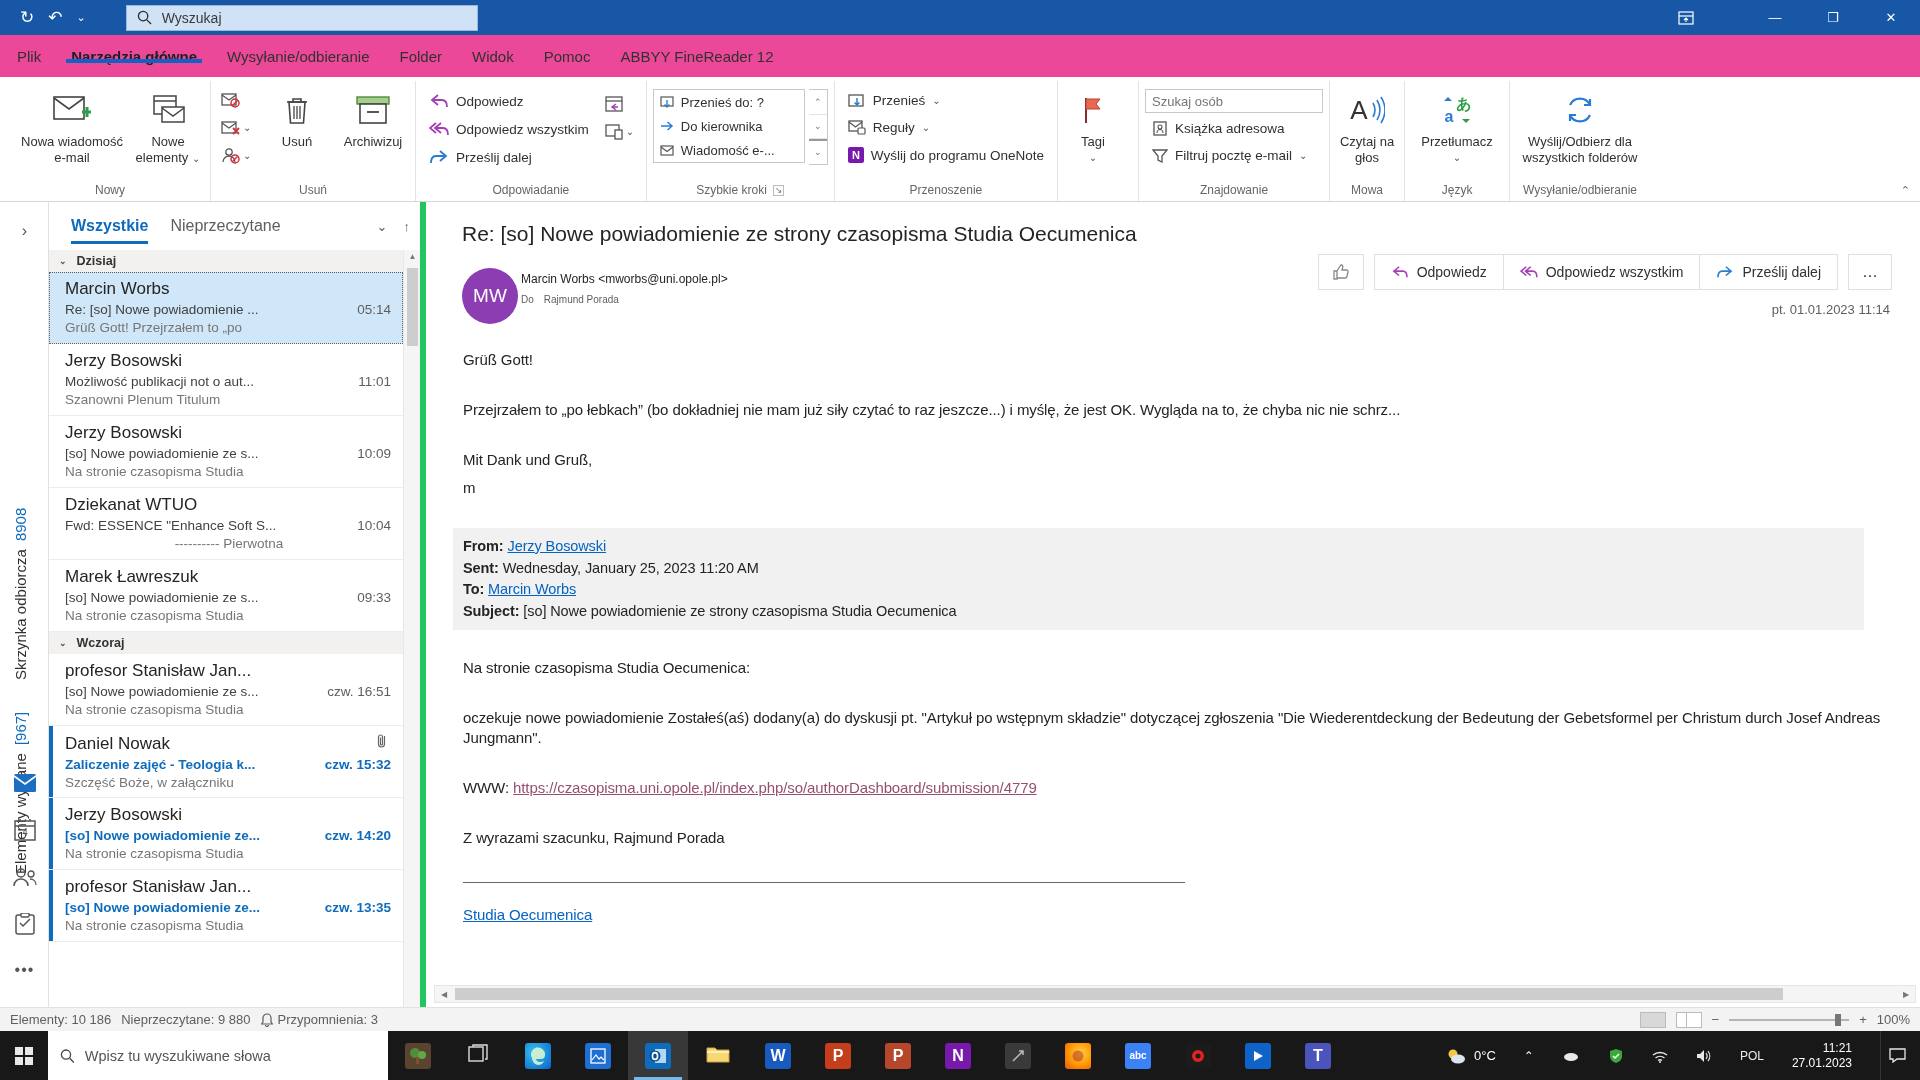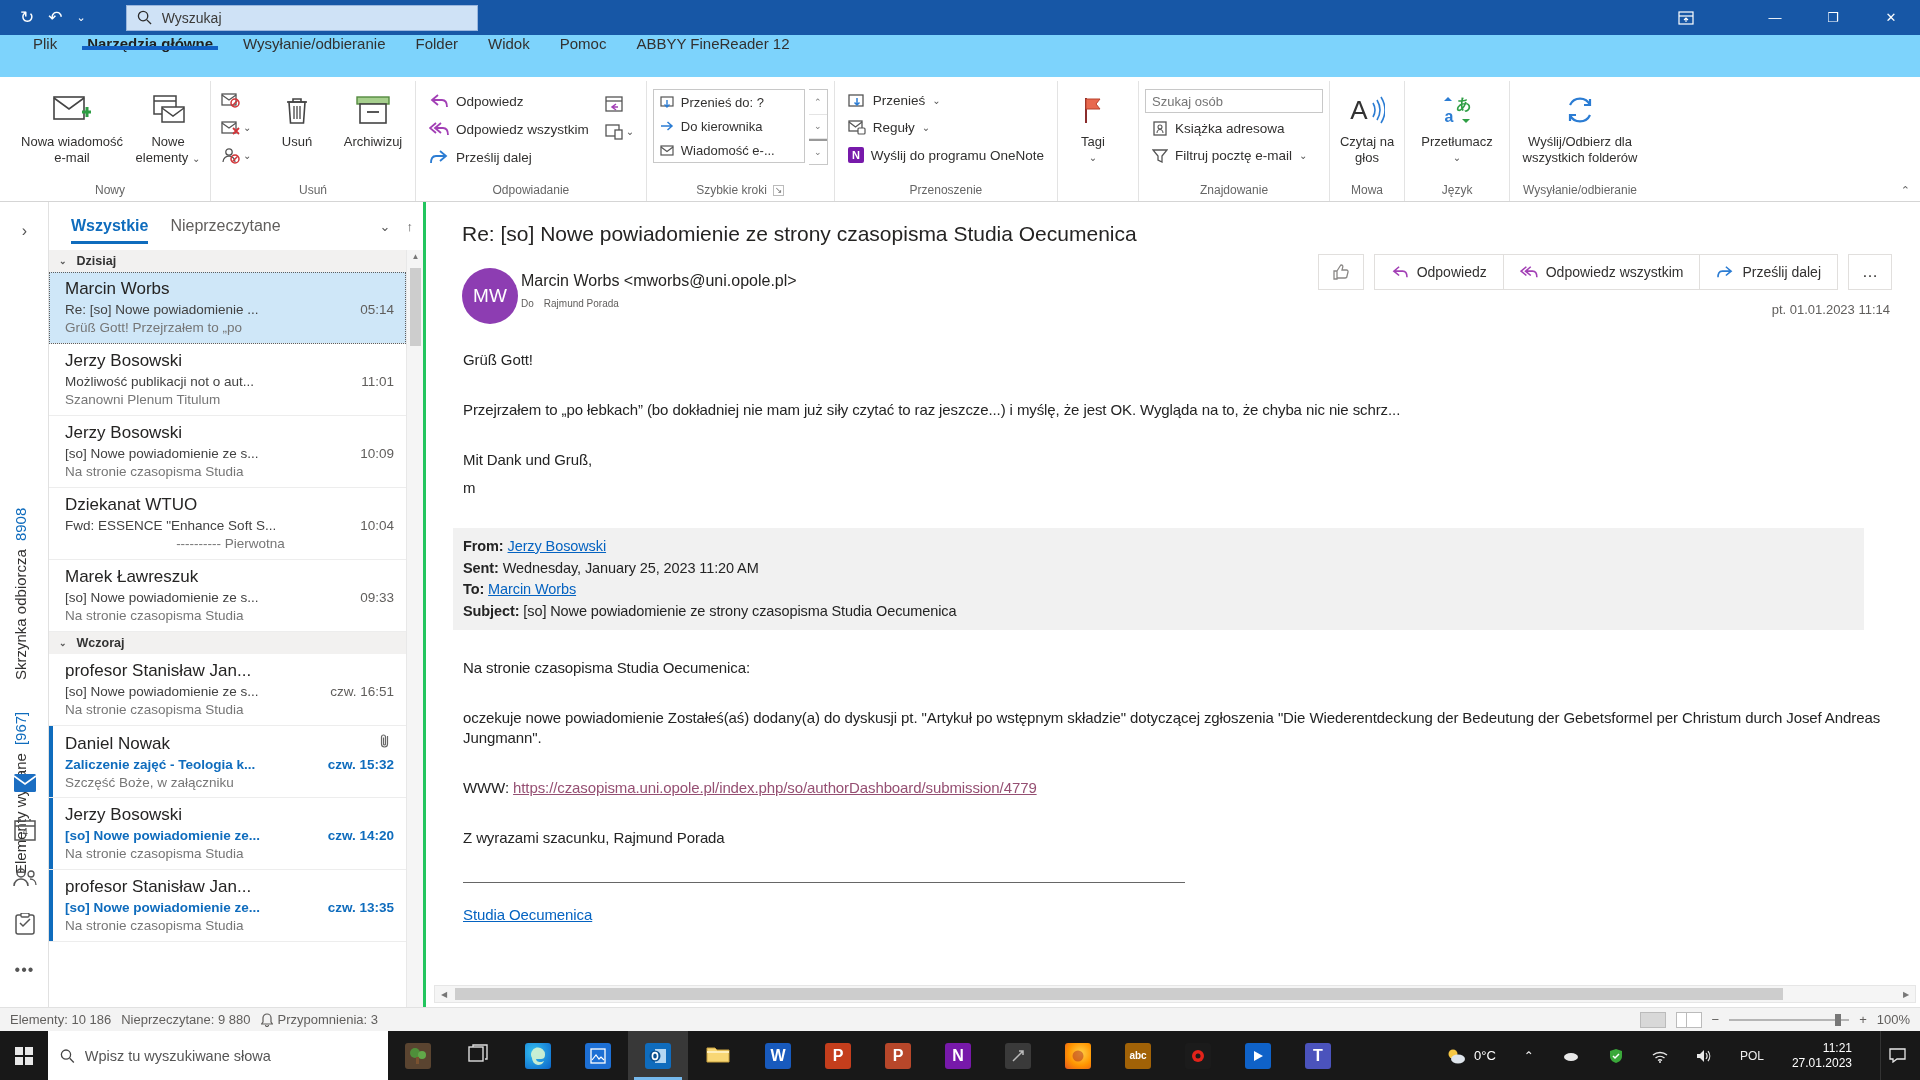--- a/index.html
+++ b/index.html
@@ -16,21 +16,21 @@
     display:flex; align-items:center; gap:10px; padding:0 10px; margin-left:24px; }
   .tb-search svg { flex:0 0 auto; }
   .tb-search input { border:none; background:transparent; outline:none; font-size:14px; color:#2b2b2b;
     font-family:"Liberation Sans",sans-serif; width:100%; }
   .tb-search input::placeholder { color:#3b3a39; opacity:1; }
   .tb-right { margin-left:auto; display:flex; align-items:center; height:100%; }
   .tb-btn { width:58px; height:100%; display:flex; align-items:center; justify-content:center; font-size:13px; }
   .ribbon-opts { width:40px; height:100%; display:flex; align-items:center; justify-content:center; margin-right:40px; }
 
   
-  .menubar { height:42px; background:#7dd3fc; display:flex; align-items:flex-start; padding-left:18px; flex:0 0 auto; }
+  .menubar { height:42px; background:#ec4899; display:flex; align-items:center; padding-left:2px; flex:0 0 auto; }
   .mtab { padding:0 15px; display:flex; align-items:center; font-size:15px; color:#323130; position:relative; cursor:default; }
   .mtab.active { font-weight:bold; color:#1f1f1f; }
   .mtab.active::after { content:""; position:absolute; left:10px; right:10px; bottom:2px; height:4px; background:#1261c4; }
 
   
   .ribbon { height:125px; background:#fff; border-bottom:1px solid #d5d5d5; display:flex; flex-direction:column; flex:0 0 auto; position:relative; }
   .rib-row { flex:1; display:flex; align-items:stretch; padding:4px 6px 0 10px; }
   .rib-group { display:flex; flex-direction:column; border-right:1px solid #e3e3e3; padding:0 6px; }
   .rib-content { flex:1; display:flex; align-items:flex-start; gap:4px; }
   .rib-label { height:22px; display:flex; align-items:center; justify-content:center; font-size:12px; color:#666; gap:6px; }
@@ -59,21 +59,21 @@
   
   .rail { width:49px; border-right:1px solid #e1e1e1; position:relative; flex:0 0 auto; }
   .rail-expand { position:absolute; top:20px; left:0; width:49px; text-align:center; font-size:16px; color:#555; }
   .vlabel { position:absolute; left:12px; transform:rotate(-90deg); transform-origin:0 0; white-space:nowrap;
     font-size:15px; color:#323130; }
   .vlabel .cnt { color:#0f6cbd; margin-left:8px; }
   .rail-icons { position:absolute; bottom:28px; left:0; width:49px; display:flex; flex-direction:column; align-items:center; gap:26px; }
   .rail-dots { font-size:16px; color:#555; letter-spacing:1px; }
 
   
-  .listpane { width:377px; border-right:3px solid #22c55e; display:flex; flex-direction:column; flex:0 0 auto; min-height:0; }
+  .listpane { width:377px; border-right:6px solid #22c55e; display:flex; flex-direction:column; flex:0 0 auto; min-height:0; }
   .list-hd { height:48px; display:flex; align-items:center; padding:0 10px 0 22px; gap:22px; flex:0 0 auto; }
   .lh-tab { font-size:16px; color:#605e5c; position:relative; }
   .lh-tab.active { color:#0f6cbd; font-weight:bold; }
   .lh-tab.active::after { content:""; position:absolute; left:0; right:0; bottom:-9px; height:3px; background:#0f6cbd; }
   .lh-icons { margin-left:auto; display:flex; gap:16px; color:#555; font-size:13px; align-items:center; }
   .list-body { flex:1; display:flex; min-height:0; }
   .list-items { flex:1; overflow:hidden; }
   .grp-hd { height:22px; background:#f2f1f0; display:flex; align-items:center; gap:10px; padding:0 10px; font-size:12.5px; font-weight:bold; color:#333; }
   .grp-hd .chev { font-size:9px; }
   .mail-item { height:72px; padding:7px 10px 0 16px; border-bottom:1px solid #ededed; position:relative; background:#fff; }
@@ -90,21 +90,21 @@
   .list-sb { width:17px; background:#f5f5f5; border-left:1px solid #e8e8e8; position:relative; flex:0 0 auto; }
   .list-sb .up { position:absolute; top:2px; left:0; width:17px; text-align:center; font-size:8px; color:#777; }
   .list-sb .thumb { position:absolute; top:18px; left:3px; width:11px; height:78px; background:#cdcdcd; }
 
   
   .reading { flex:1; display:flex; flex-direction:column; min-width:0; position:relative; background:#fff; }
   .rp-head { position:relative; padding:20px 28px 0 36px; flex:0 0 auto; }
   .rp-subject { font-size:21px; color:#252423; }
   .rp-meta { display:flex; margin-top:22px; gap:3px; align-items:flex-start; }
   .avatar { width:56px; height:56px; border-radius:50%; background:#8d3db2; color:#fff; display:flex; align-items:center; justify-content:center; font-size:19px; flex:0 0 auto; }
-  .rp-sender { font-size:16px; color:#252423; padding-top:4px; }
+  .rp-sender { font-size:12px; color:#252423; padding-top:4px; }
   .rp-to { font-size:10px; color:#605e5c; margin-top:8px; display:flex; gap:10px; }
   .rp-actions { position:absolute; right:28px; top:52px; display:flex; align-items:stretch; height:36px; }
   .like-btn { width:46px; border:1px solid #e1dfdd; display:flex; align-items:center; justify-content:center; margin-right:10px; color:#8a8886; }
   .act-btn { border:1px solid #e1dfdd; border-right:none; display:flex; align-items:center; gap:8px; padding:0 16px; font-size:14px; color:#323130; background:#fff; }
   .act-btn.last { border-right:1px solid #e1dfdd; }
   .more-btn { width:44px; border:1px solid #e1dfdd; margin-left:10px; display:flex; align-items:center; justify-content:center; font-size:16px; color:#323130; }
   .rp-date { position:absolute; right:30px; top:100px; font-size:13px; color:#605e5c; }
   .rp-body { flex:1; padding:26px 34px 0 37px; font-size:15px; color:#242424; line-height:20px; overflow:hidden; letter-spacing:-0.1px; }
   .rp-body p { margin-bottom:30px; }
   .rp-body .tight { margin-bottom:8px; }
@@ -852,21 +852,21 @@
           </span>
         </div>
       <div class="tk-app">
           <span class="tile" style="background:radial-gradient(circle at 60% 40%, #ffd24a, #ff9500 55%, #e6551f)">
             <svg width="14" height="14" viewBox="0 0 14 14">
               <circle cx="7" cy="7" r="5.5" fill="#b5351f" opacity=".55"></circle>
             </svg>
           </span>
         </div>
       <div class="tk-app">
-          <span class="tile" style="background:#a16207; font-size:10px">abc</span>
+          <span class="tile" style="background:#3b82f6; font-size:10px">abc</span>
         </div>
       <div class="tk-app">
           <span class="tile" style="background:#1b1b1b">
             <svg width="16" height="16" viewBox="0 0 16 16">
               <circle cx="8" cy="8" r="6" fill="#e2231a"></circle>
               <circle cx="8" cy="8" r="2.5" fill="#1b1b1b"></circle>
             </svg>
           </span>
         </div>
       <div class="tk-app">

